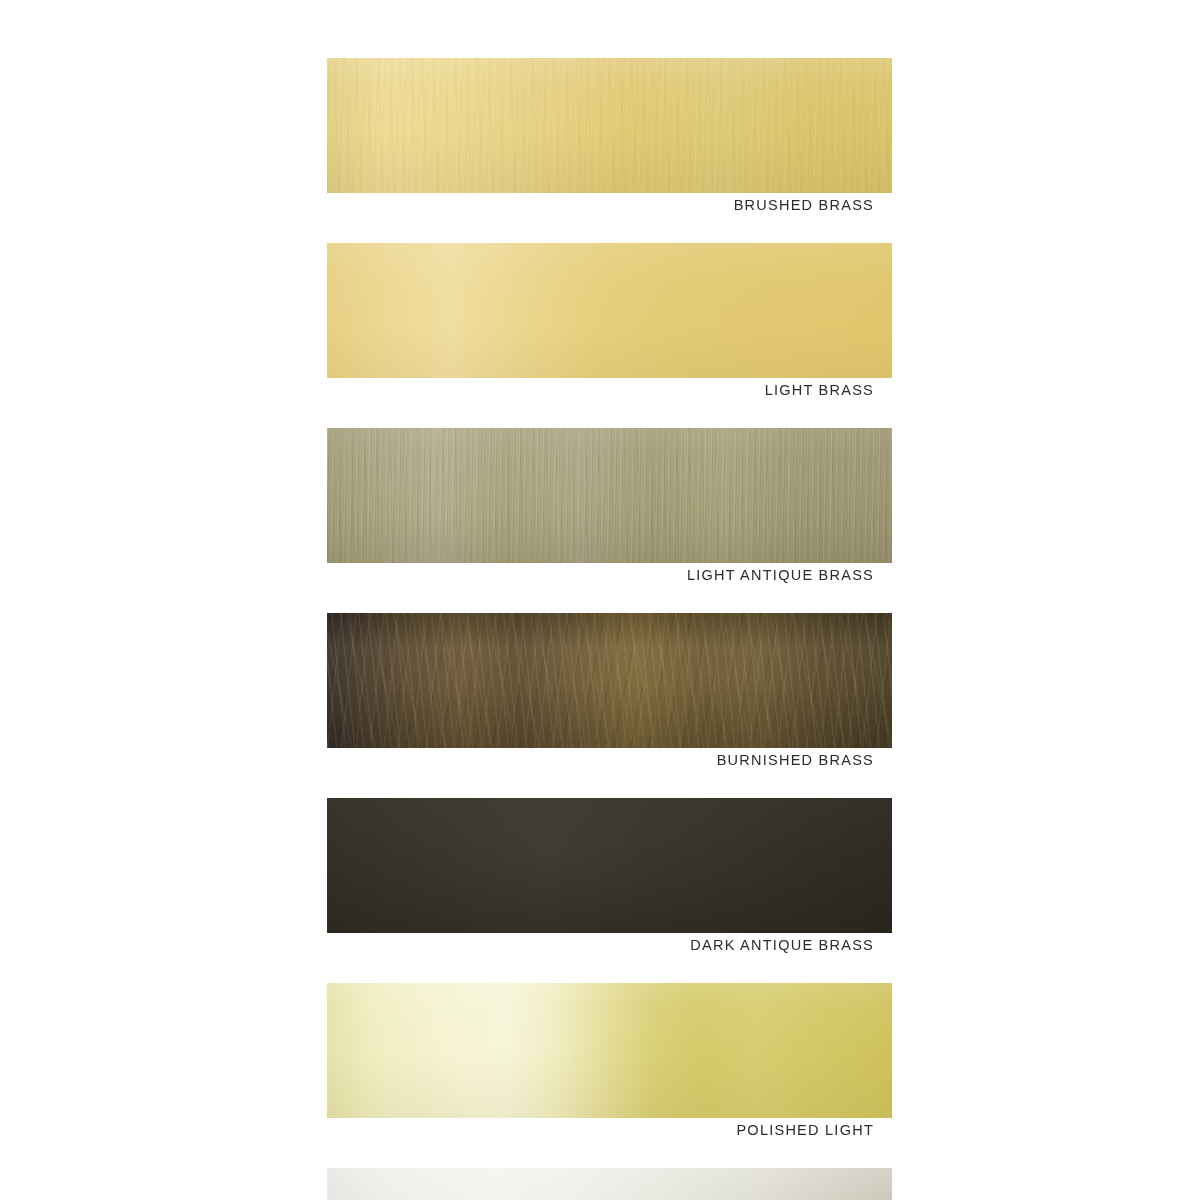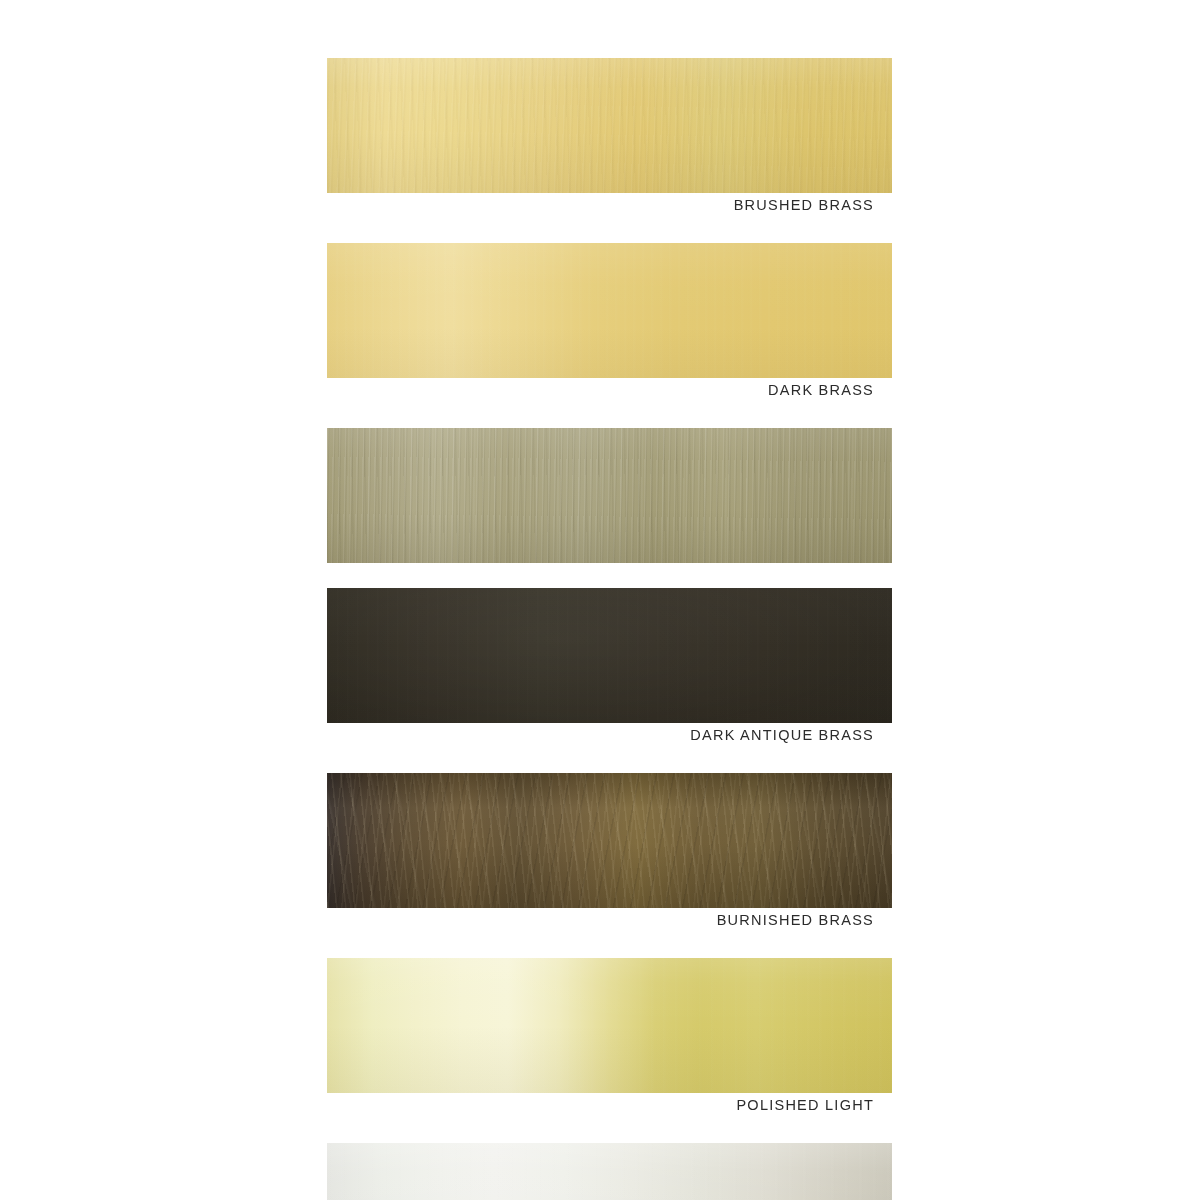--- a/index.html
+++ b/index.html
@@ -349,47 +349,48 @@
       </div>
       <div class="swatch-caption">BRUSHED BRASS</div>
     </div>
 
     <div class="swatch-row">
       <div class="swatch-chip f-matte-brass">
         <div class="chip-base"></div>
         <div class="chip-grain"></div>
         <div class="chip-shade"></div>
       </div>
-      <div class="swatch-caption">DARK BRASS</div>
+      <div class="swatch-caption">LIGHT BRASS</div>
     </div>
 
     <div class="swatch-row">
       <div class="swatch-chip f-light-antique-brass">
         <div class="chip-base"></div>
         <div class="chip-grain"></div>
         <div class="chip-shade"></div>
       </div>
+      <div class="swatch-caption">LIGHT ANTIQUE BRASS</div>
+    </div>
+
+    <div class="swatch-row">
+      <div class="swatch-chip f-burnished-brass">
+        <div class="chip-base"></div>
+        <div class="chip-grain"></div>
+        <div class="chip-shade"></div>
+      </div>
+      <div class="swatch-caption">BURNISHED BRASS</div>
     </div>
 
     <div class="swatch-row">
       <div class="swatch-chip f-dark-antique-brass">
         <div class="chip-base"></div>
         <div class="chip-grain"></div>
         <div class="chip-shade"></div>
       </div>
       <div class="swatch-caption">DARK ANTIQUE BRASS</div>
-    </div>
-
-    <div class="swatch-row">
-      <div class="swatch-chip f-burnished-brass">
-        <div class="chip-base"></div>
-        <div class="chip-grain"></div>
-        <div class="chip-shade"></div>
-      </div>
-      <div class="swatch-caption">BURNISHED BRASS</div>
     </div>
 
     <div class="swatch-row">
       <div class="swatch-chip f-polished-brass">
         <div class="chip-base"></div>
         <div class="chip-grain"></div>
         <div class="chip-shade"></div>
       </div>
       <div class="swatch-caption">POLISHED LIGHT</div>
     </div>

